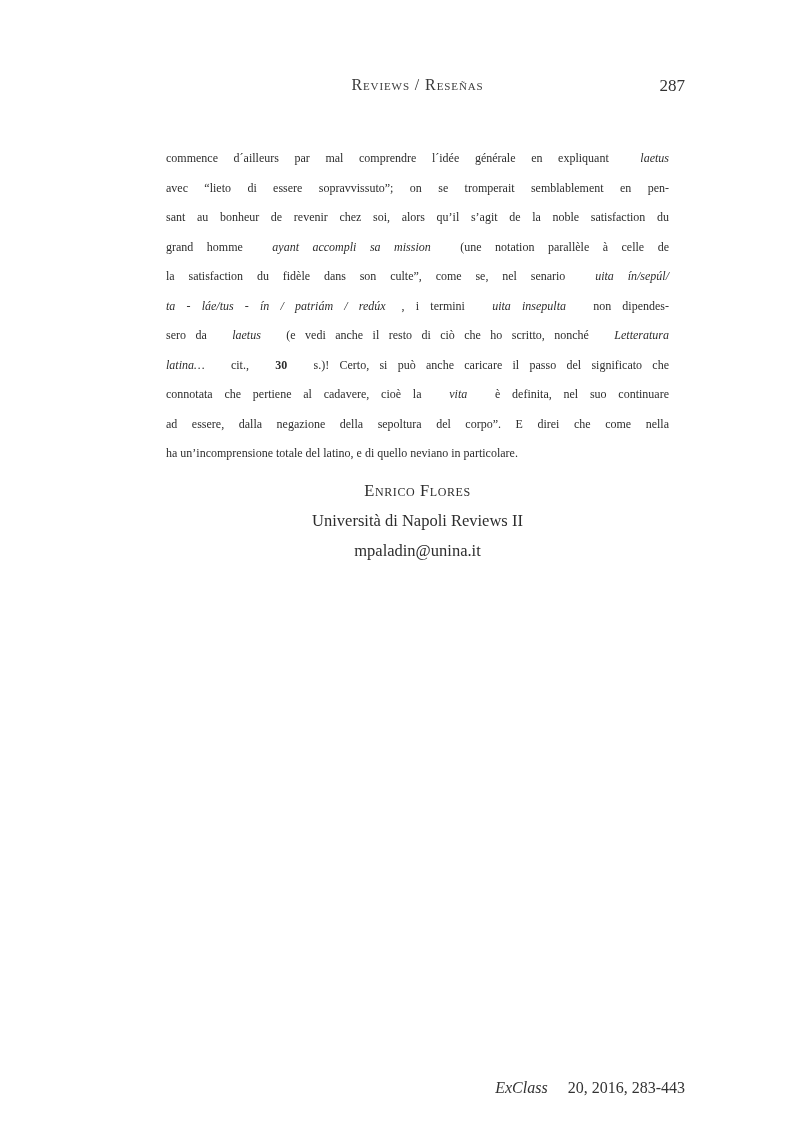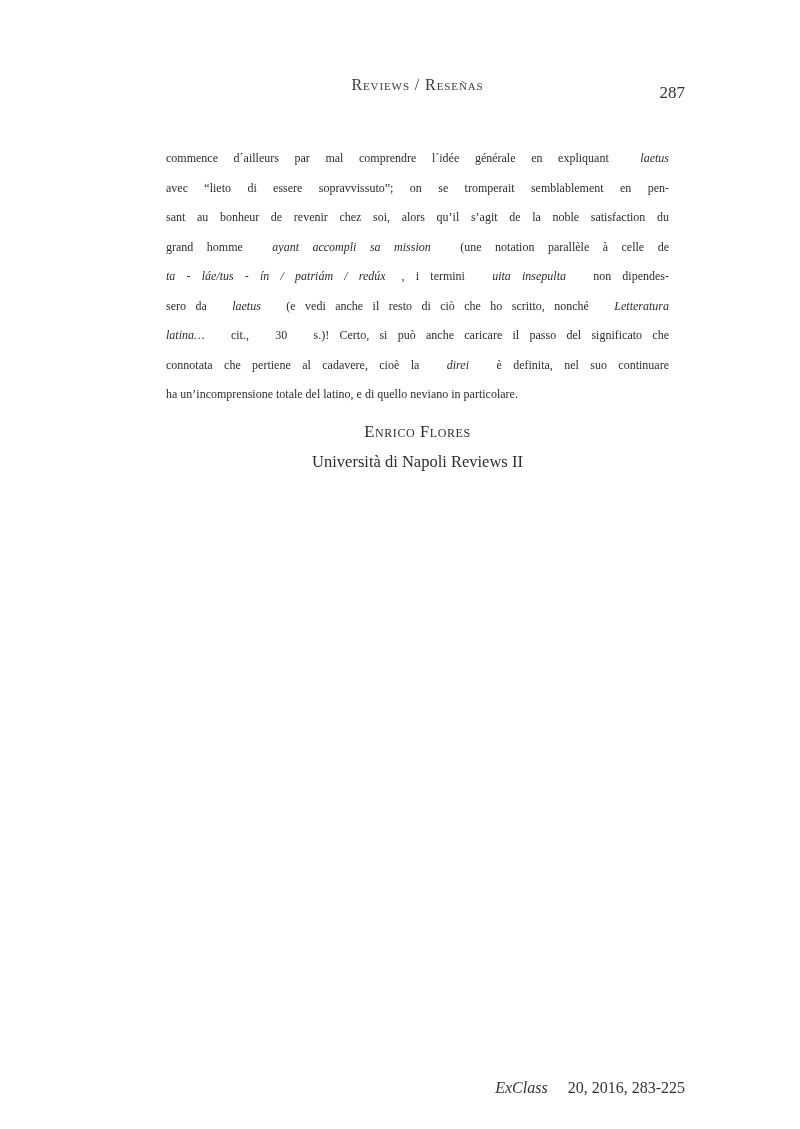--- a/index.html
+++ b/index.html
@@ -25,21 +25,21 @@
     display: block;
     text-align: center;
     font-variant: small-caps;
     letter-spacing: 0.9px;
     font-size: 16px;
     color: #3a3a3a;
   }
   .page-number {
     position: absolute;
     right: 0;
-    top: 7px;
+    top: 0;
     font-size: 17px;
     color: #333333;
   }
   .body-block {
     position: absolute;
     top: 116px;
     left: 118px;
     right: 115px;
   }
   .paragraph .line {
@@ -48,21 +48,21 @@
     height: 21.55px;
     overflow: hidden;
     text-align: justify;
     text-align-last: justify;
     white-space: normal;
   }
   .paragraph .line.last {
     text-align-last: left;
   }
   .it { font-style: italic; }
-  .bd { font-weight: normal; }
+  .bd { font-weight: bold; }
   .signature {
     margin-top: 15px;
     text-align: center;
     font-size: 16.5px;
     line-height: 22px;
     color: #2d2d2d;
   }
   .sig-author {
     font-variant: small-caps;
     letter-spacing: 0.6px;
@@ -84,30 +84,33 @@
     <span class="running-title">Reviews / Reseñas</span>
     <span class="page-number">287</span>
   </div>
 
   <div class="body-block">
     <div class="paragraph">
         <div class="line"><span>commence d´ailleurs par mal comprendre l´idée générale en expliquant </span><span class="it">laetus</span></div>
         <div class="line"><span>avec “lieto di essere sopravvissuto”; on se tromperait semblablement en pen-</span></div>
         <div class="line"><span>sant au bonheur de revenir chez soi, alors qu’il s’agit de la noble satisfaction du</span></div>
         <div class="line"><span>grand homme </span><span class="it">ayant accompli sa mission</span><span> (une notation parallèle à celle de</span></div>
+        <div class="line"><span>la satisfaction du fidèle dans son culte”, come se, nel senario </span><span class="it">uita ín/sepúl/</span></div>
         <div class="line"><span class="it">ta - láe/tus - ín / patriám / redúx</span><span>, i termini </span><span class="it">uita insepulta</span><span> non dipendes-</span></div>
         <div class="line"><span>sero da </span><span class="it">laetus</span><span> (e vedi anche il resto di ciò che ho scritto, nonché </span><span class="it">Letteratura</span></div>
         <div class="line"><span class="it">latina…</span><span> cit., </span><span class="bd">30</span><span> s.)! Certo, si può anche caricare il passo del significato che</span></div>
-        <div class="line"><span>connotata che pertiene al cadavere, cioè la </span><span class="it">direi</span><span> è definita, nel suo continuare</span></div>
+        <div class="line"><span>connotata che pertiene al cadavere, cioè la </span><span class="it">vita</span><span> è definita, nel suo continuare</span></div>
+        <div class="line"><span>ad essere, dalla negazione della sepoltura del corpo”. E direi che come nella</span></div>
         <div class="line last"><span>ha un’incomprensione totale del latino, e di quello neviano in particolare.</span></div>
       </div>
 
     <div class="signature">
       <div class="sig-author">Enrico Flores</div>
       <div>Università di Napoli Reviews II</div>
+      <div>mpaladin@unina.it</div>
     </div>
   </div>
 
   <div class="page-footer">
-    <span class="it">ExClass</span><span> 20, 2016, 283-225</span>
+    <span class="it">ExClass</span><span> 20, 2016, 283-443</span>
   </div>
 
 </div>
 
 </body></html>

